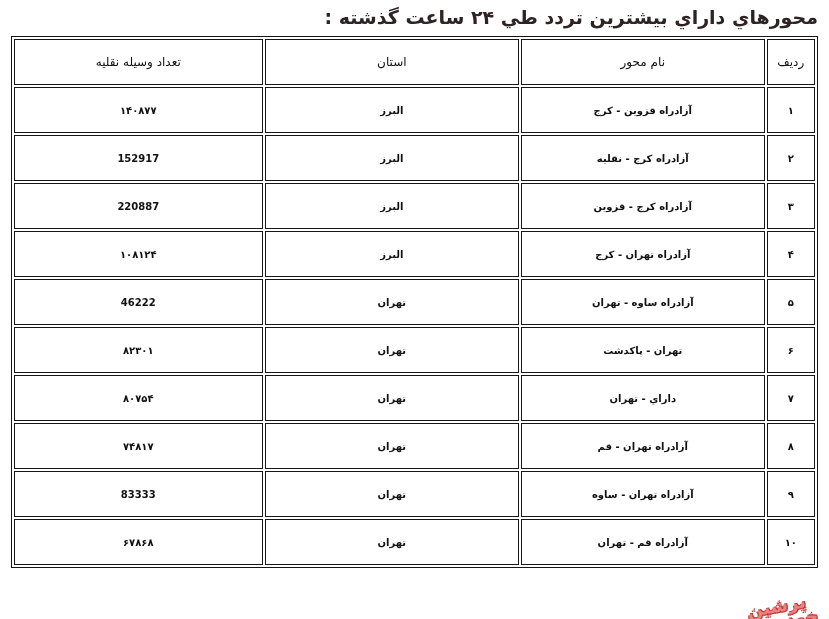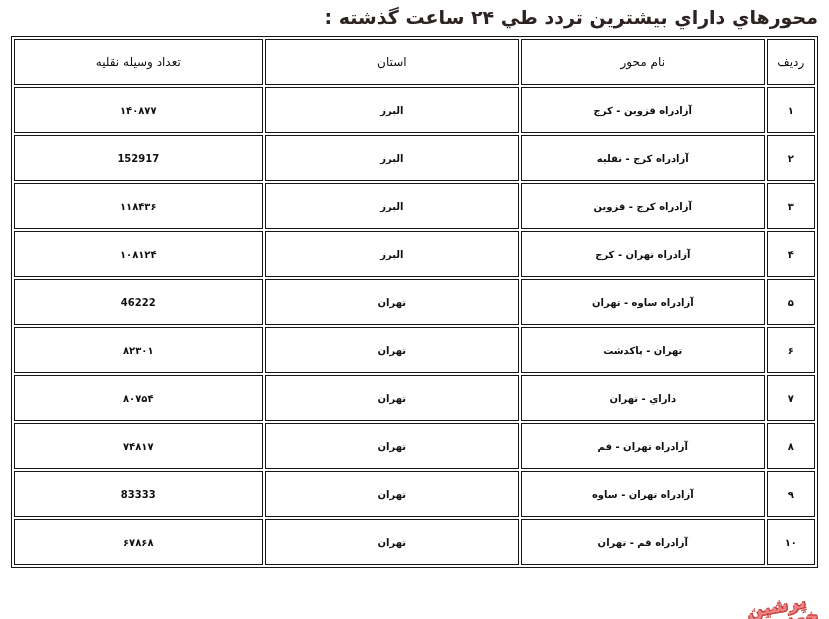--- a/index.html
+++ b/index.html
@@ -99,21 +99,21 @@
       <tr>
         <td>۲</td>
         <td>آزادراه کرج - نقلیه</td>
         <td>البرز</td>
         <td>152917</td>
       </tr>
       <tr>
         <td>۳</td>
         <td>آزادراه کرج - قزوین</td>
         <td>البرز</td>
-        <td>۱۱۸۴۳۶</td>
+        <td>220887</td>
       </tr>
       <tr>
         <td>۴</td>
         <td>آزادراه تهران - کرج</td>
         <td>البرز</td>
         <td>۱۰۸۱۲۴</td>
       </tr>
       <tr>
         <td>۵</td>
         <td>آزادراه ساوه - تهران</td>

